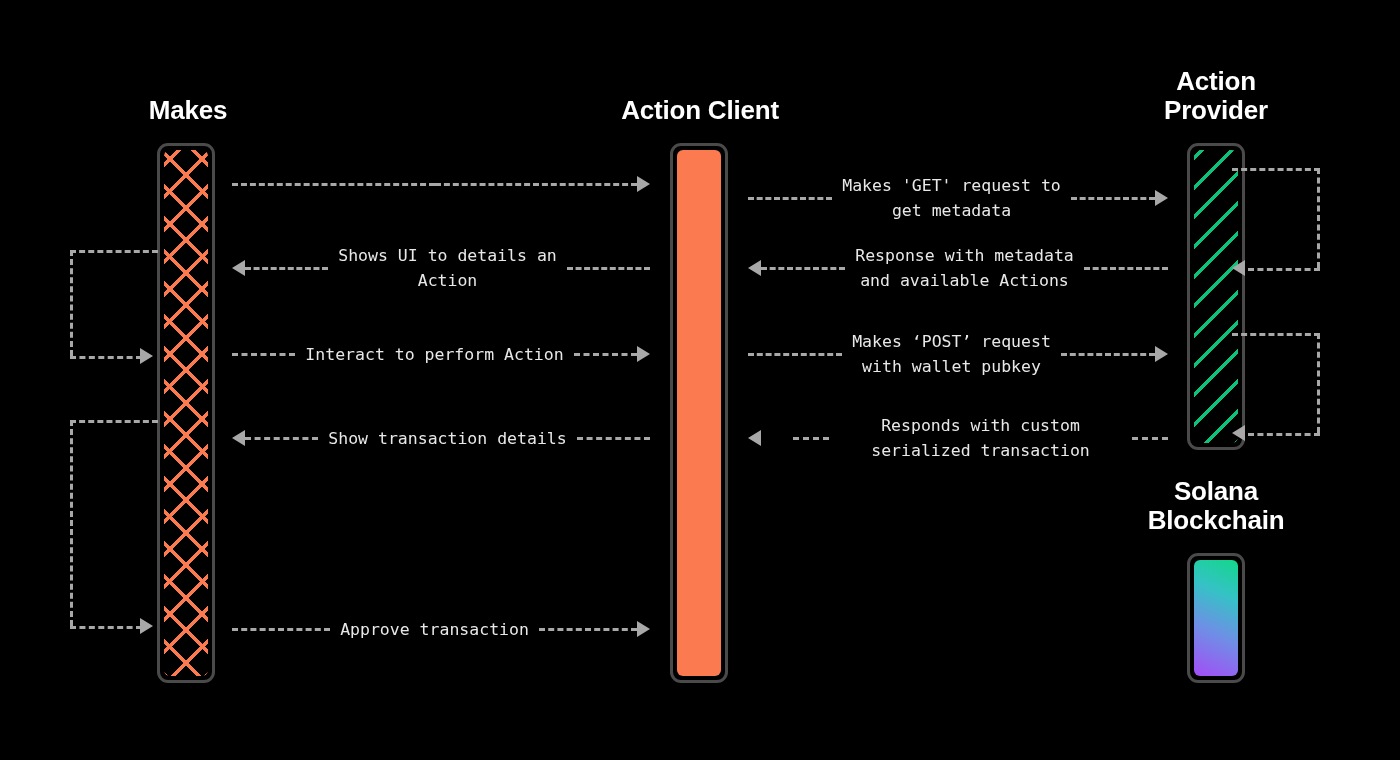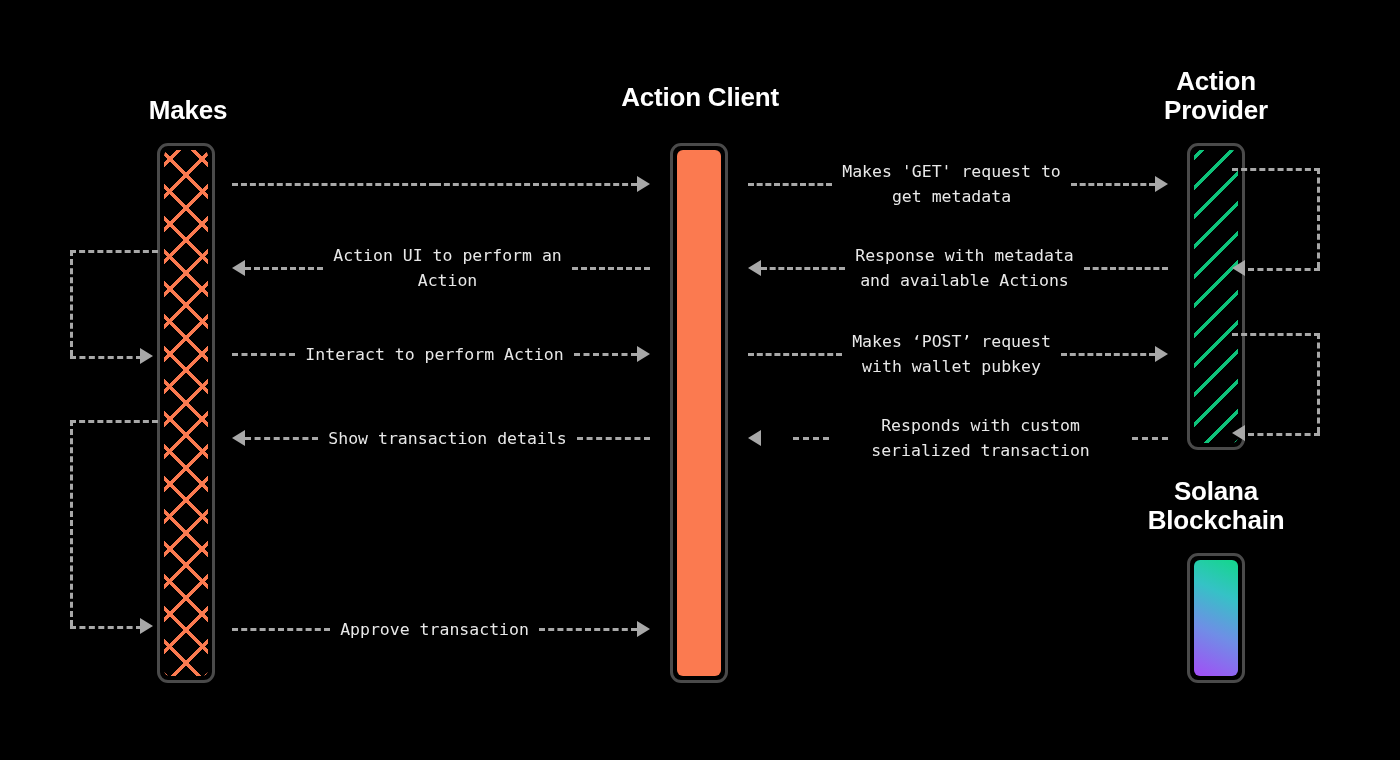--- a/index.html
+++ b/index.html
@@ -22,21 +22,21 @@
     color: #ffffff;
     font-family: "Liberation Sans", "DejaVu Sans", sans-serif;
     font-weight: bold;
     font-size: 26px;
     line-height: 29px;
     text-align: center;
     white-space: pre-line;
     letter-spacing: -0.2px;
   }
   #title-user       { left: 90px;   top: 96px;  width: 196px; }
-  #title-client     { left: 600px;  top: 83px;  width: 200px; }
+  #title-client     { left: 600px;  top: 96px;  width: 200px; }
   #title-provider   { left: 1116px; top: 67px;  width: 200px; }
   #title-blockchain { left: 1116px; top: 477px; width: 200px; }
 
   
   .lifeline {
     position: absolute;
     border: 3px solid #4a4a4a;
     border-radius: 11px;
     background: #000000;
     box-sizing: border-box;
@@ -108,21 +108,21 @@
   .arrow-right { border-left: 13px solid #a8a8a8; }
   .arrow-left  { border-right: 13px solid #a8a8a8; }
 
   
   #msg-scan      { left: 232px; top: 152px; width: 418px; }
   #msg-showui    { left: 232px; top: 236px; width: 418px; }
   #msg-interact  { left: 232px; top: 322px; width: 418px; }
   #msg-showtx    { left: 232px; top: 406px; width: 418px; }
   #msg-approve   { left: 232px; top: 597px; width: 418px; }
 
-  #msg-get       { left: 748px; top: 152px; width: 420px; text-decoration: underline; }
+  #msg-get       { left: 748px; top: 166px; width: 420px; text-decoration: underline; }
   #msg-response  { left: 748px; top: 236px; width: 420px; }
   #msg-post      { left: 748px; top: 322px; width: 420px; }
   #msg-responds  { left: 748px; top: 406px; width: 420px; gap: 32px; }
   #msg-signs     { left: 748px; top: 597px; width: 420px; }
 
   
   .selfloop { position: absolute; }
   .loop-line-h, .loop-line-v {
     position: absolute;
     border-color: #a8a8a8;
@@ -187,21 +187,21 @@
 
   <div class="msg" id="msg-scan">
     <div class="dash-seg"></div>
     <div class="dash-seg"></div>
     <div class="arrow-right"></div>
   </div>
 
   <div class="msg" id="msg-showui">
     <div class="arrow-left"></div>
     <div class="dash-seg"></div>
-    <div class="msg-label">Action UI to perform an
+    <div class="msg-label">Shows UI to details an
 Action</div>
     <div class="dash-seg"></div>
   </div>
 
   <div class="msg" id="msg-interact">
     <div class="dash-seg"></div>
     <div class="msg-label">Interact to perform Action</div>
     <div class="dash-seg"></div>
     <div class="arrow-right"></div>
   </div>

